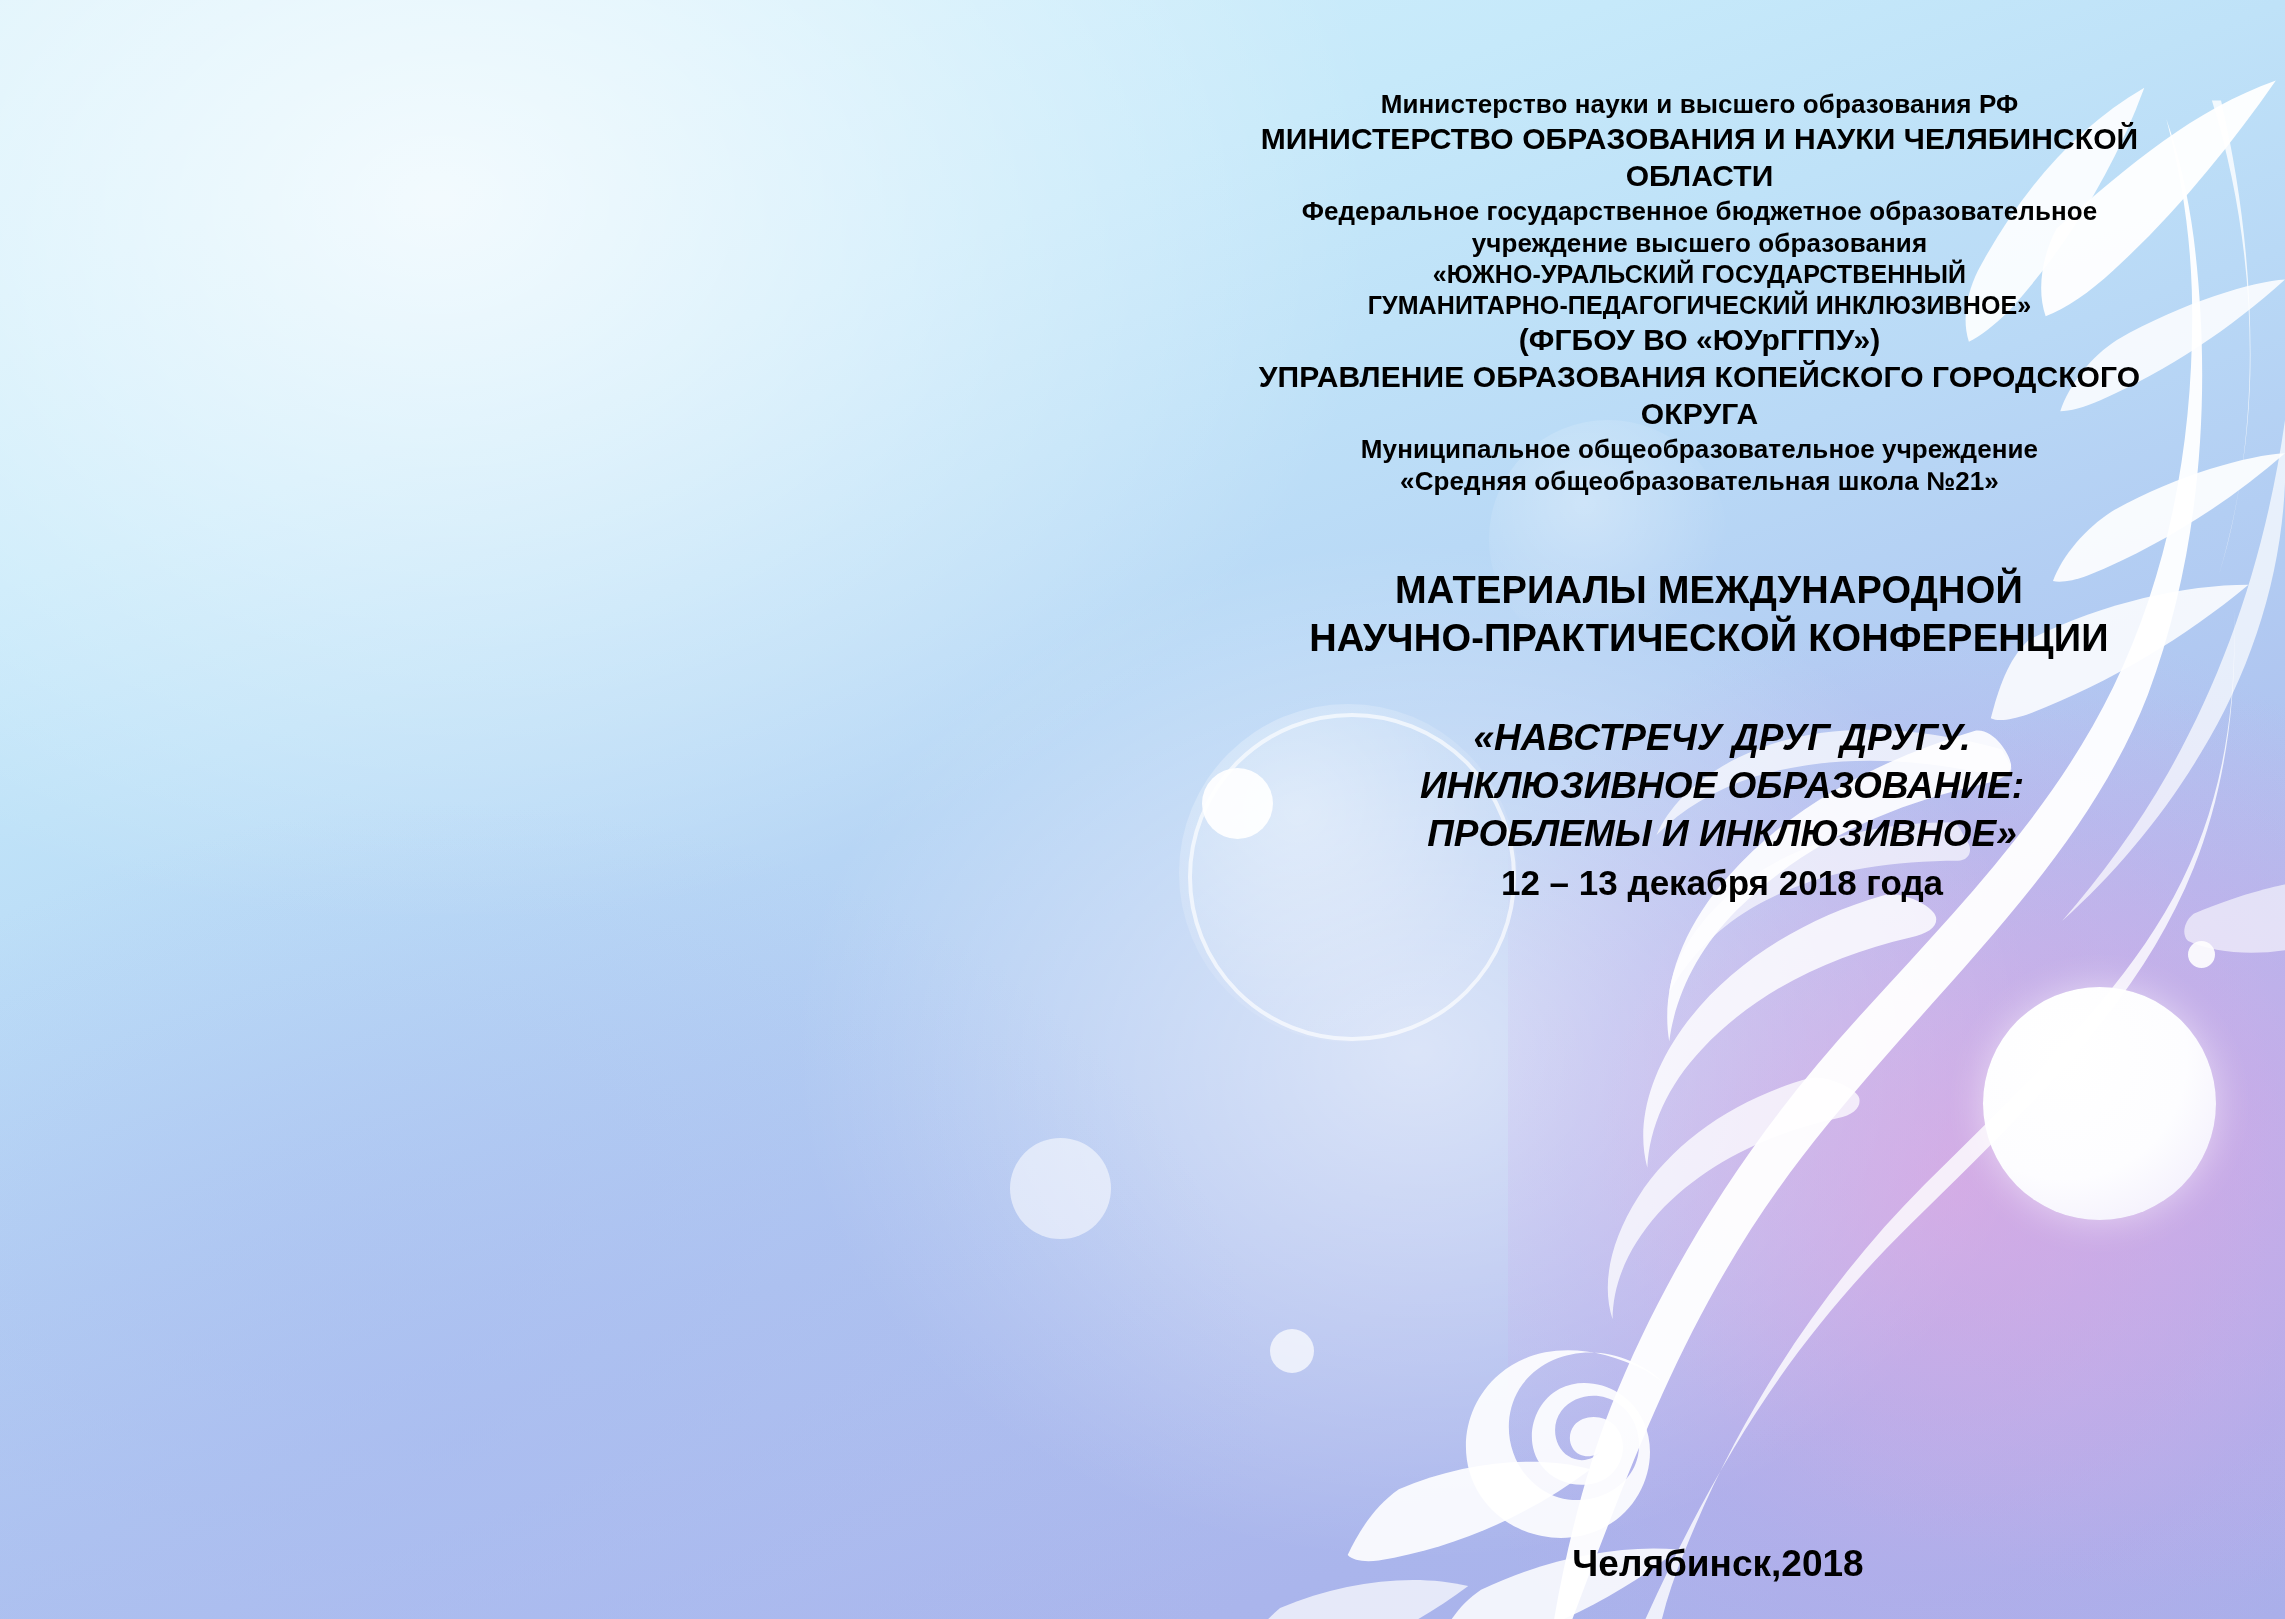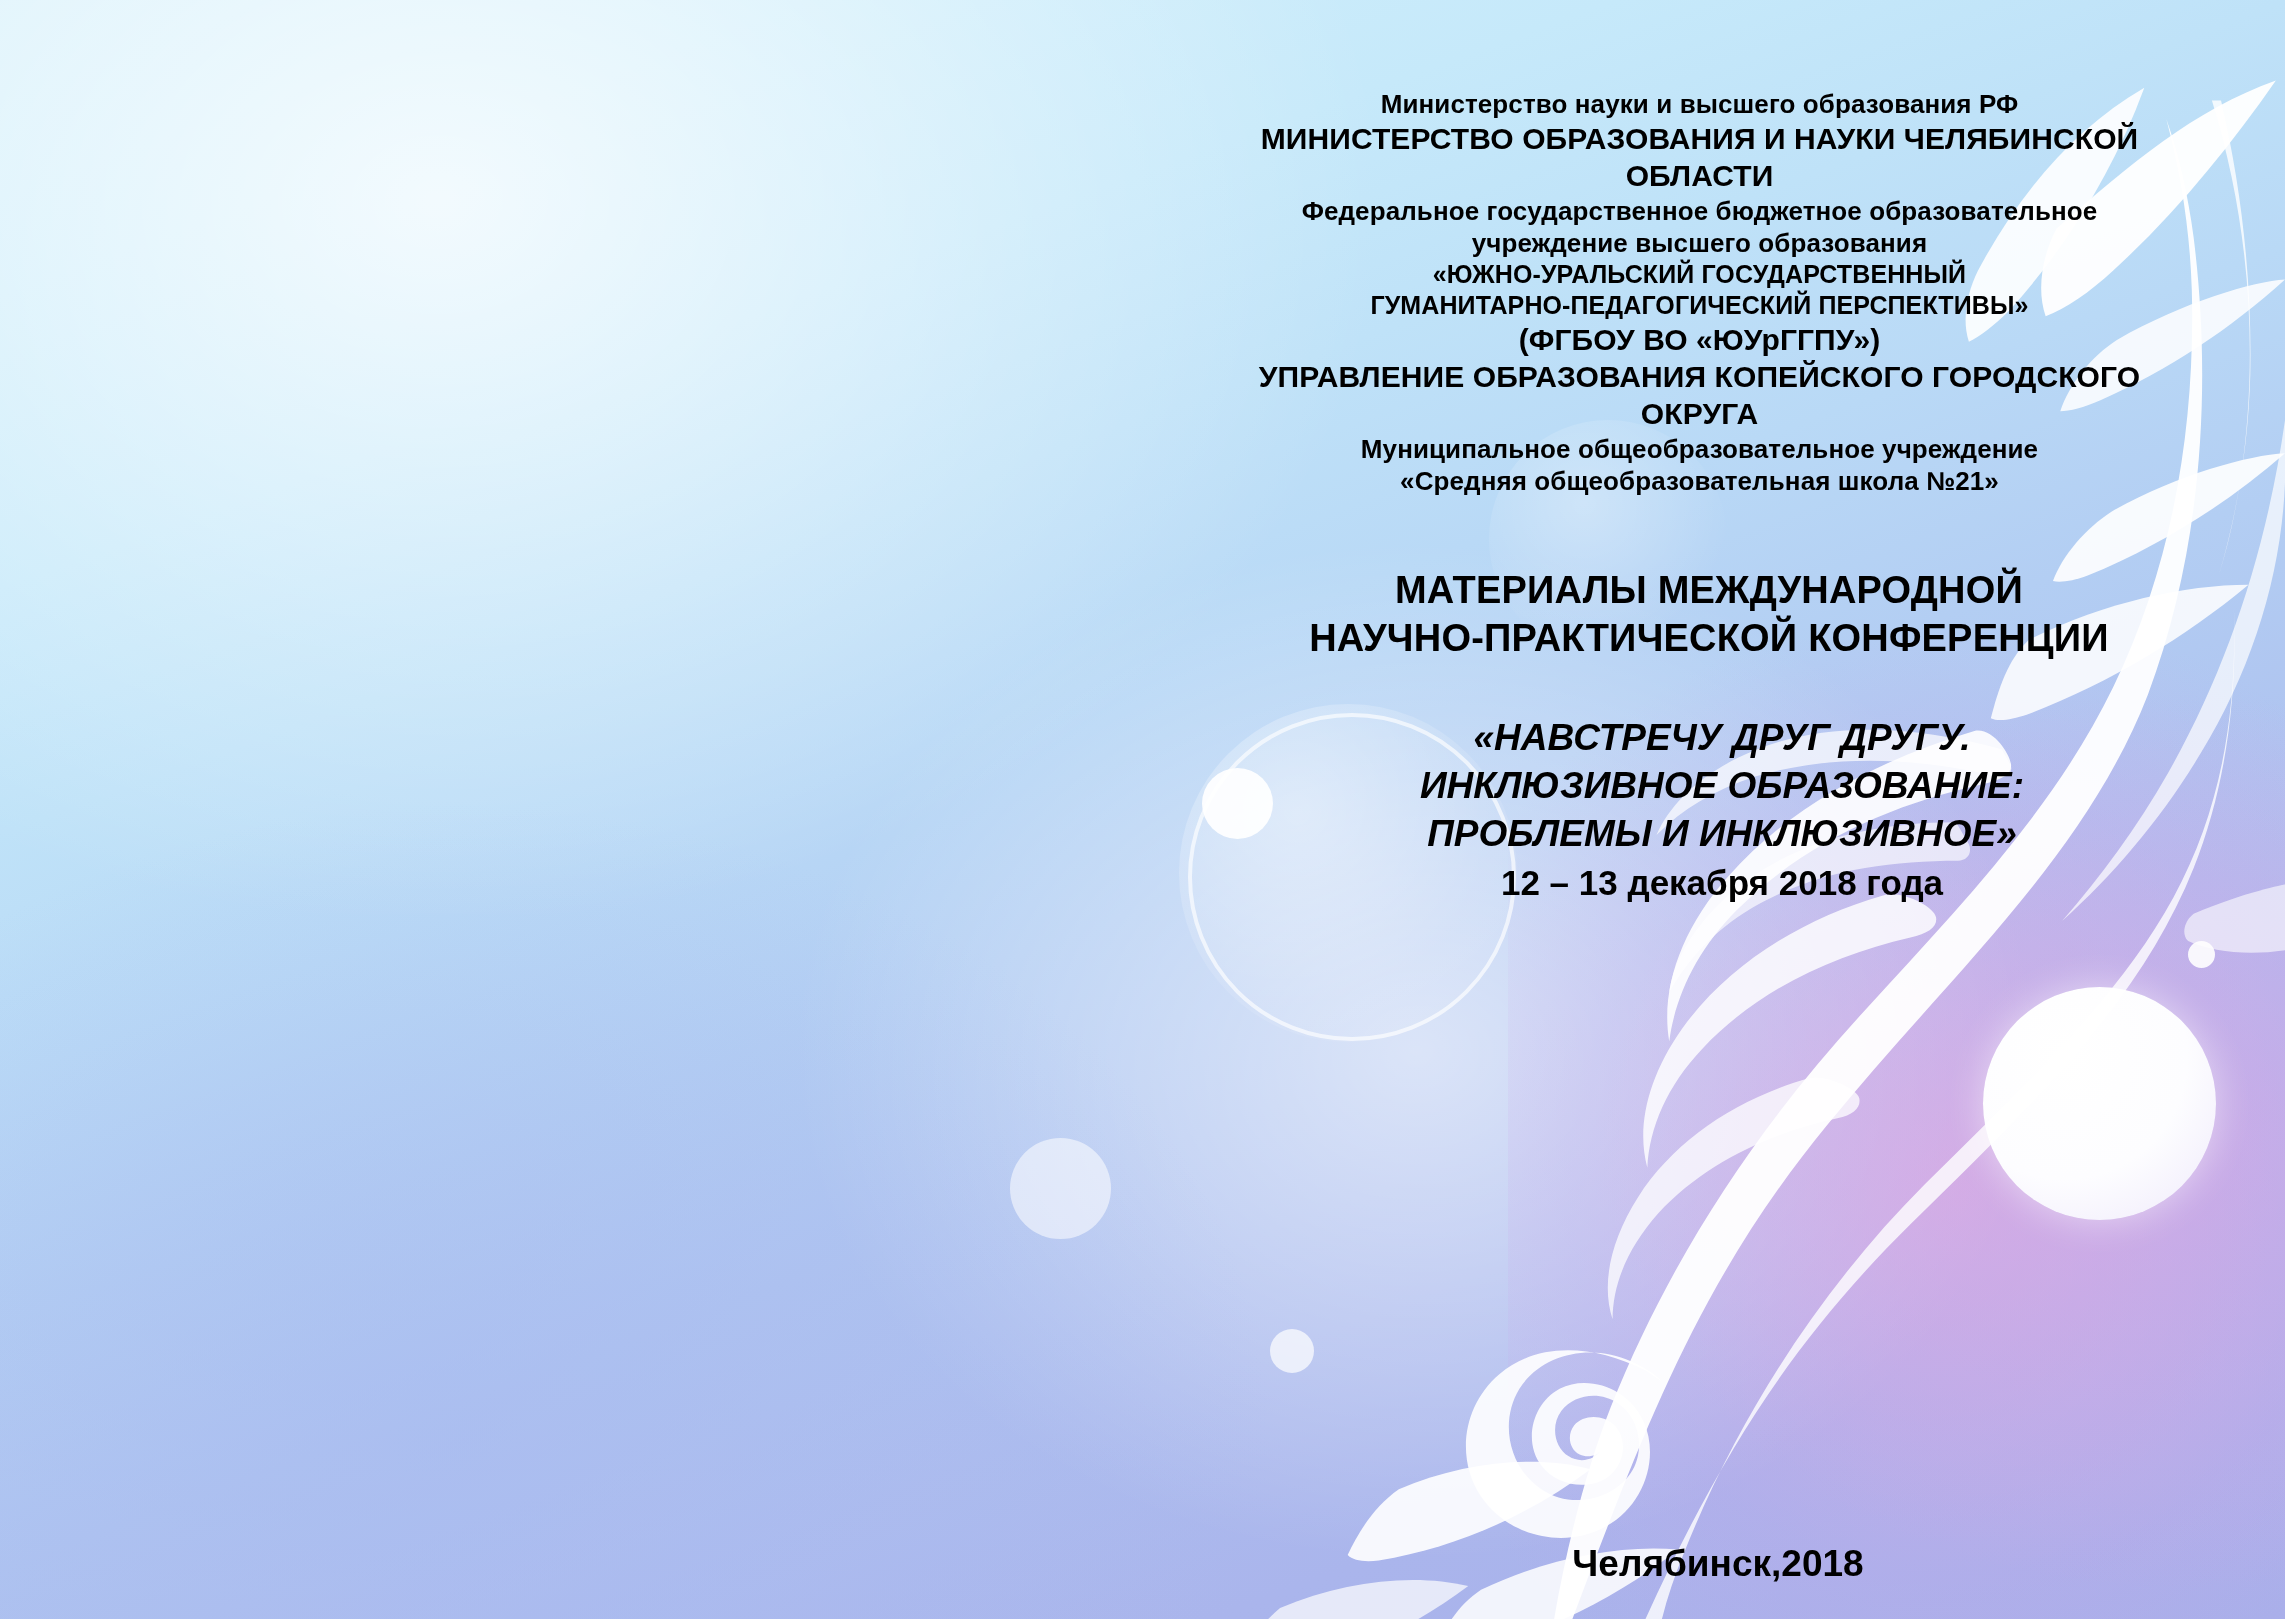--- a/index.html
+++ b/index.html
@@ -191,21 +191,21 @@
       <path d="M1400 460 C1380 600 1338 730 1272 846 C1238 906 1198 960 1156 1008 C1214 956 1266 894 1308 824 C1364 732 1396 630 1400 528 Z" opacity="0.7"></path>
     </g>
   </svg>
 
   <div class="text-block" id="masthead">
     <div class="line fs-28">Министерство науки и высшего образования РФ</div>
     <div class="line fs-26">МИНИСТЕРСТВО ОБРАЗОВАНИЯ И НАУКИ ЧЕЛЯБИНСКОЙ ОБЛАСТИ</div>
     <div class="line fs-28">Федеральное государственное бюджетное образовательное</div>
     <div class="line fs-28">учреждение высшего образования</div>
     <div class="line fs-27">«ЮЖНО-УРАЛЬСКИЙ ГОСУДАРСТВЕННЫЙ</div>
-    <div class="line fs-27">ГУМАНИТАРНО-ПЕДАГОГИЧЕСКИЙ ПЕРСПЕКТИВЫ»</div>
+    <div class="line fs-27">ГУМАНИТАРНО-ПЕДАГОГИЧЕСКИЙ ИНКЛЮЗИВНОЕ»</div>
     <div class="line fs-26">(ФГБОУ ВО «ЮУрГГПУ»)</div>
     <div class="line fs-26">УПРАВЛЕНИЕ ОБРАЗОВАНИЯ КОПЕЙСКОГО ГОРОДСКОГО ОКРУГА</div>
     <div class="line fs-28">Муниципальное общеобразовательное учреждение</div>
     <div class="line fs-28">«Средняя общеобразовательная школа №21»</div>
   </div>
 
   <div class="text-block" id="conference-title">
     <div class="line">МАТЕРИАЛЫ МЕЖДУНАРОДНОЙ</div>
     <div class="line">НАУЧНО-ПРАКТИЧЕСКОЙ КОНФЕРЕНЦИИ</div>
   </div>

